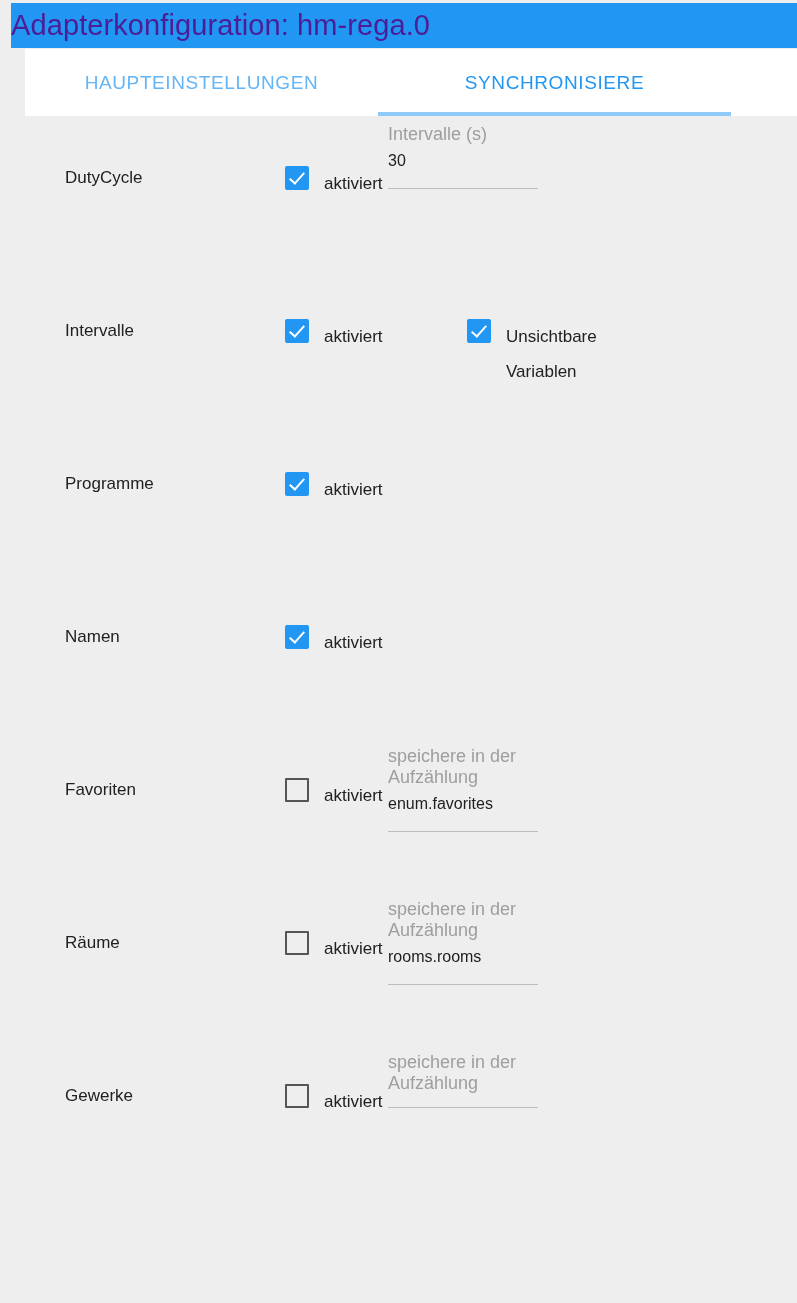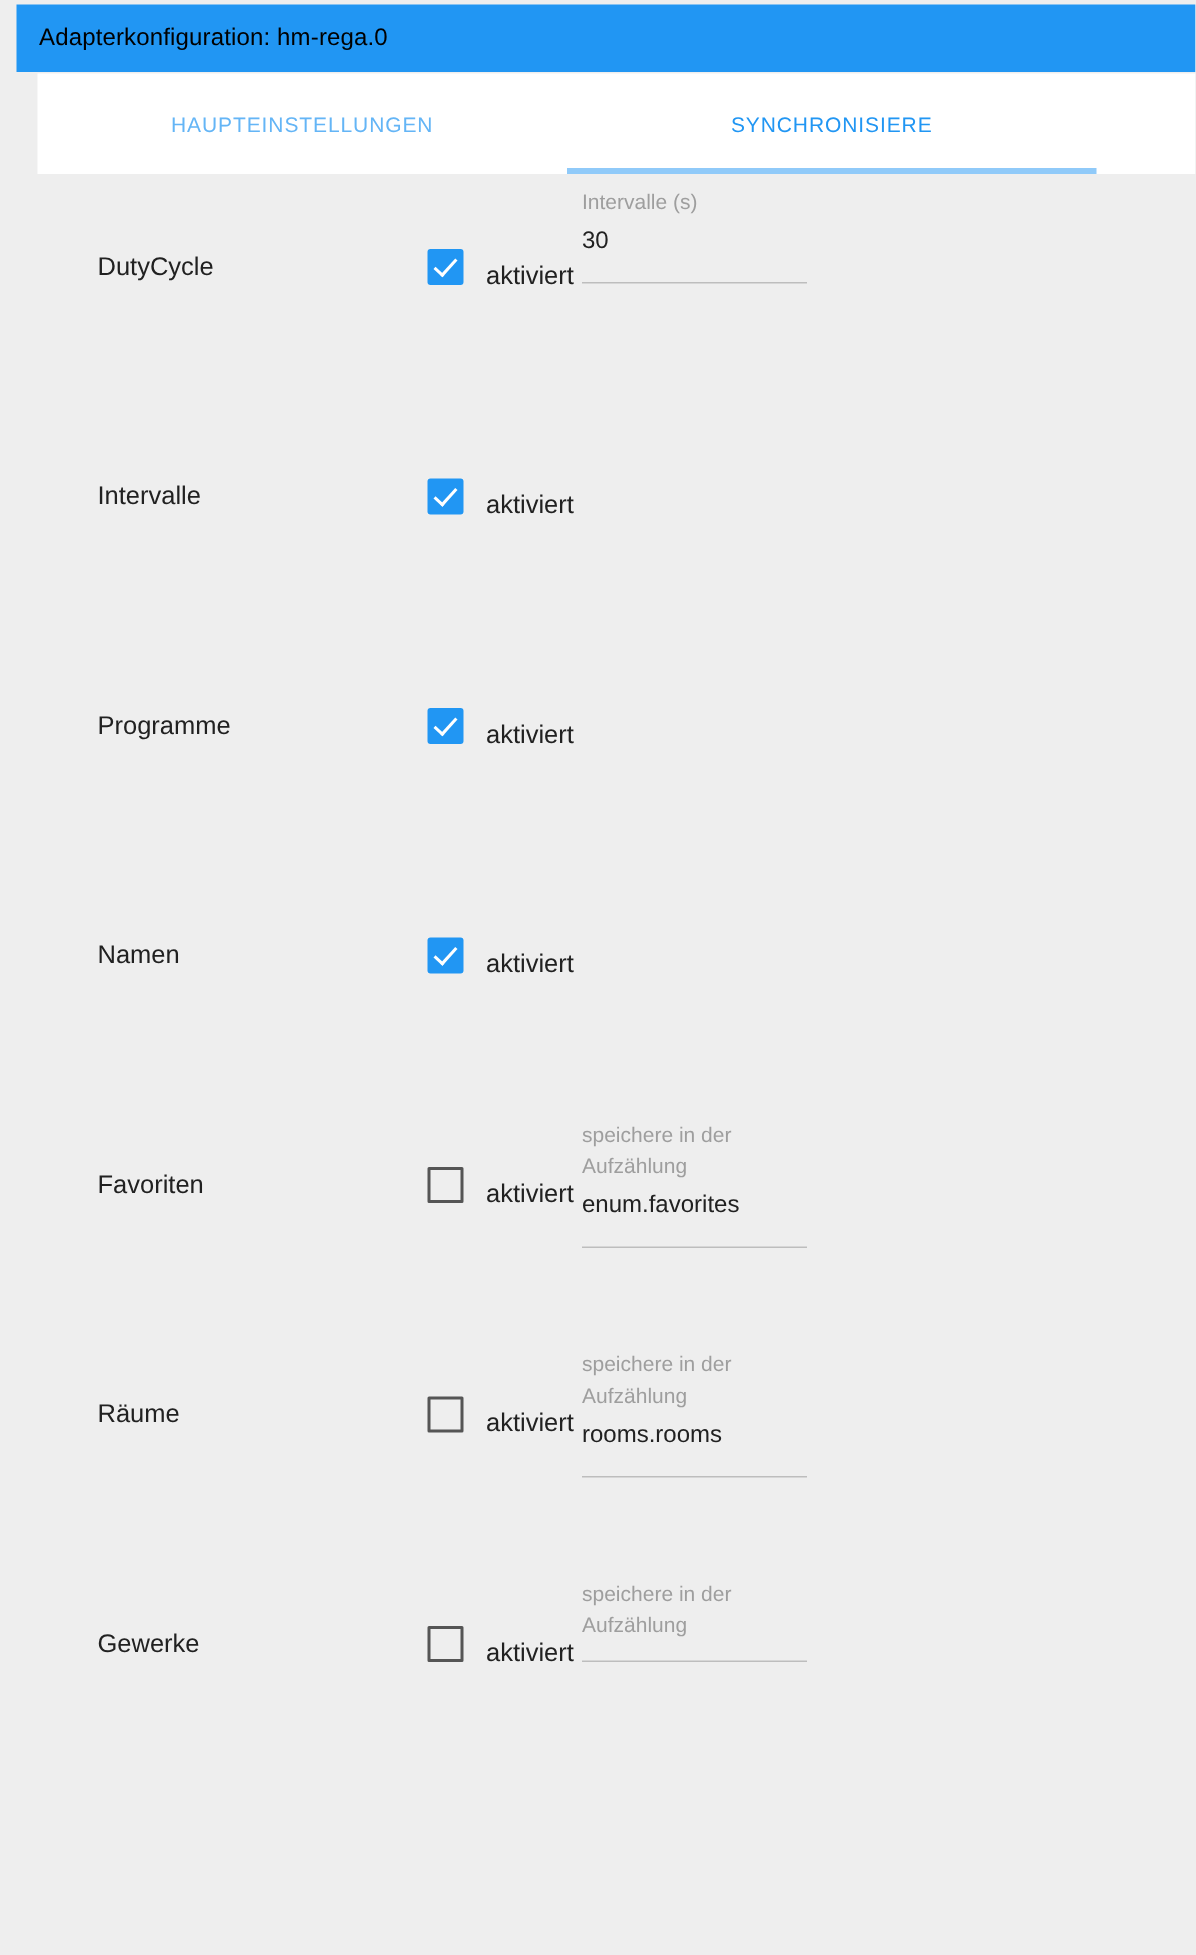--- a/index.html
+++ b/index.html
@@ -24,24 +24,23 @@
     position: absolute;
     left: 11px;
     top: 3px;
     width: 786px;
     height: 45px;
     background: #2196f3;
     display: flex;
     align-items: center;
   }
   .titlebar-text {
-    color: #000000;
-    font-size: 16px;
+    color: #4c1d95;
+    font-size: 29px;
     letter-spacing: 0.1px;
-    padding-left: 15px;
     white-space: nowrap;
   }
 
   
   .tabbar {
     position: absolute;
     left: 25px;
     top: 49px;
     width: 772px;
     height: 67px;
@@ -55,21 +54,21 @@
     height: 67px;
     display: flex;
     align-items: center;
     white-space: nowrap;
   }
   .tab {
     display: inline-flex;
     align-items: center;
     justify-content: center;
     height: 67px;
-    font-size: 14px;
+    font-size: 19px;
     letter-spacing: 0.6px;
     color: #64b5f6;
     box-sizing: border-box;
   }
   .tab.tab-0 { width: 353px; }
   .tab.tab-1 { width: 353px; color: #2196f3; }
   .tab.tab-2 { width: 353px; }
   .tab-underline {
     position: absolute;
     left: 353px;
@@ -153,21 +152,21 @@
     line-height: 35px;
   }
 
   
   .field {
     position: absolute;
     left: 388px;
     width: 150px;
   }
   .field-label {
-    font-size: 14px;
+    font-size: 18px;
     color: #9e9e9e;
     line-height: 21px;
     white-space: pre-line;
   }
   .field-value {
     font-size: 16px;
     color: #212121;
     height: 28px;
     line-height: 28px;
     overflow: hidden;
@@ -219,20 +218,24 @@
         <div class="field-underline"></div>
       </div>
     </div>
 
     <div class="row" style="top:153px">
       <div class="row-label" style="top:52px">Intervalle</div>
       <div class="cb-group" style="left:241px; top:50px">
         <span class="checkbox checked"></span>
         <span class="cb-label">aktiviert</span>
       </div>
+      <div class="cb-group" style="left:423px; top:50px">
+        <span class="checkbox checked"></span>
+        <span class="cb-label wrap">Unsichtbare Variablen</span>
+      </div>
     </div>
 
     <div class="row" style="top:306px">
       <div class="row-label" style="top:52px">Programme</div>
       <div class="cb-group" style="left:241px; top:50px">
         <span class="checkbox checked"></span>
         <span class="cb-label">aktiviert</span>
       </div>
     </div>
 

